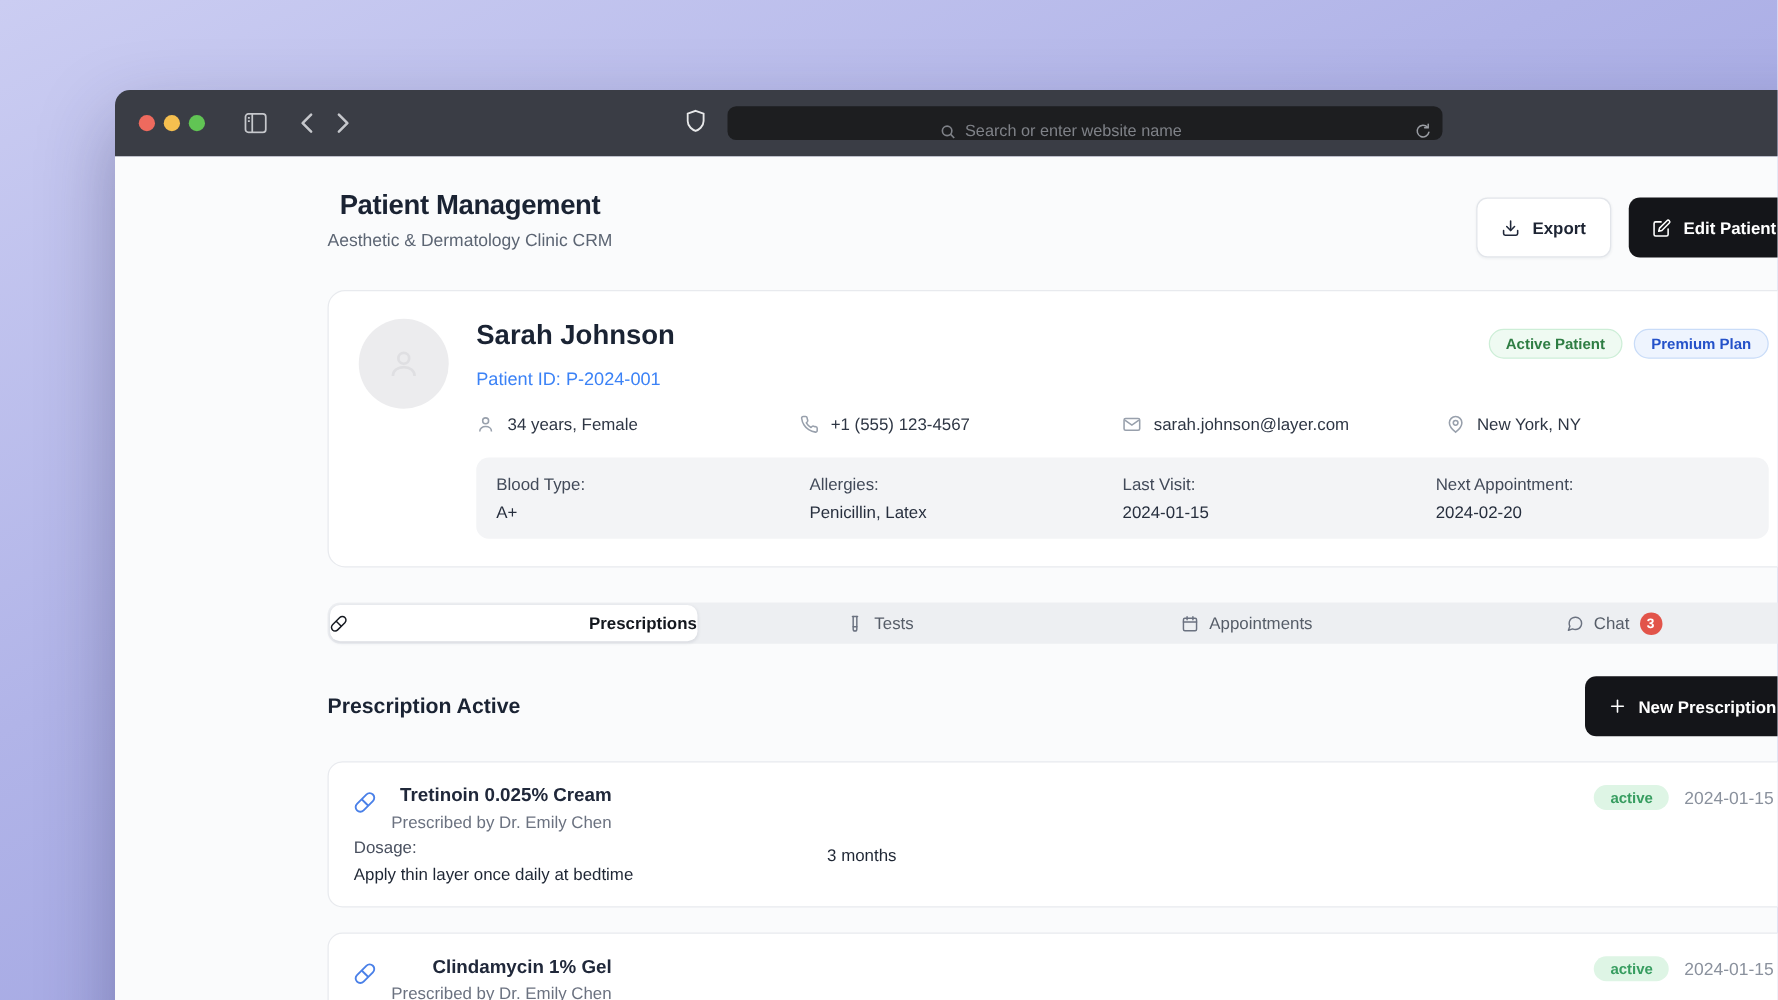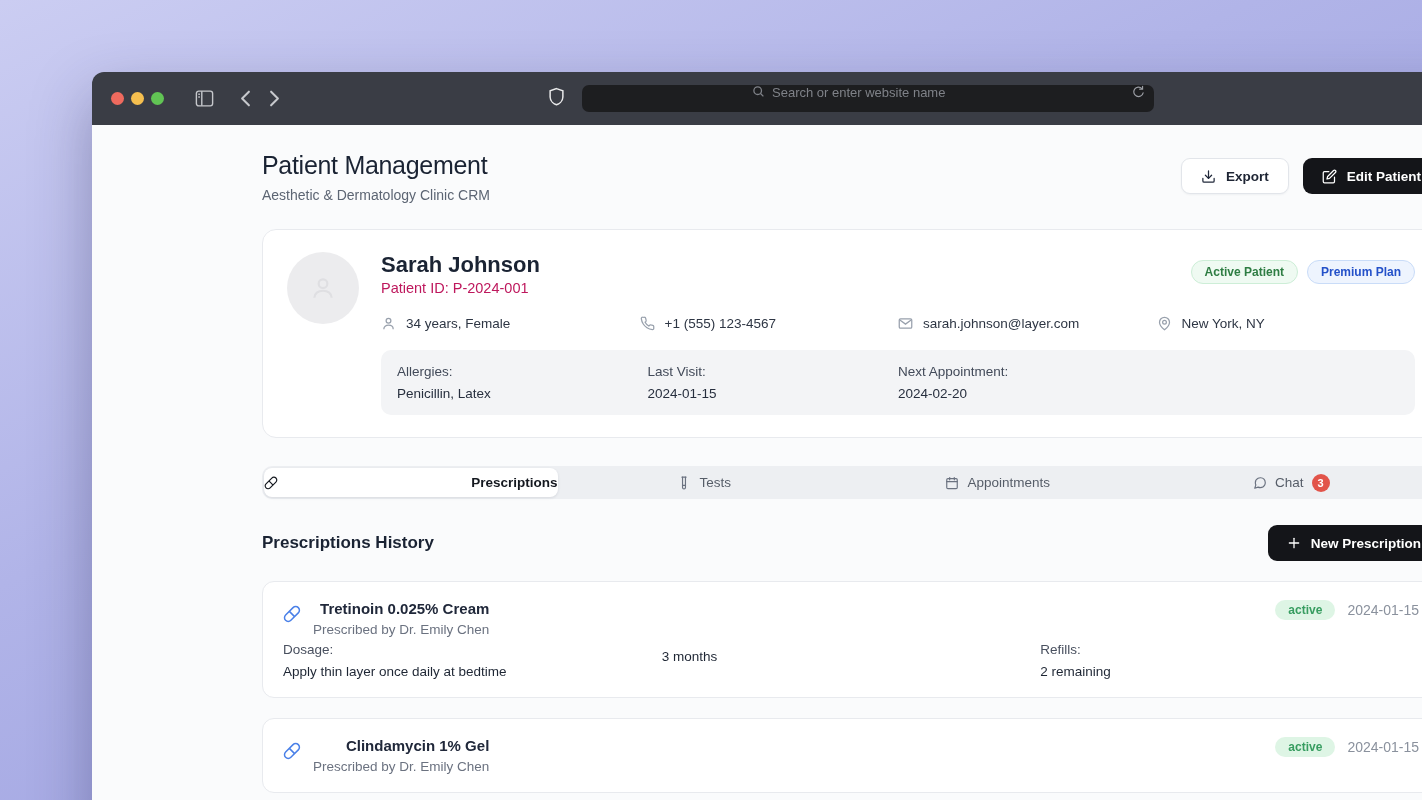--- a/index.html
+++ b/index.html
@@ -18,48 +18,48 @@
   .titlebar { height:53px; background:#3a3d45; display:flex; align-items:center; position:relative; padding-left:19px; }
   .dots { display:flex; gap:7px; align-items:center; }
   .dot { width:13px; height:13px; border-radius:50%; }
   .dot.red{background:#ee6a5e;} .dot.yellow{background:#f5bf4f;} .dot.green{background:#61c454;}
   .tb-icon { color:#c6c8cc; display:flex; align-items:center; justify-content:center; }
   .tb-sidebar { margin-left:31px; }
   .tb-back { margin-left:26px; } .tb-fwd { margin-left:18px; }
   .tb-shield { position:absolute; left:457px; top:15px; color:#e8e9ea; }
   .urlbar {
     position:absolute; left:490px; top:13px; width:572px; height:27px;
-    background:#1d1e20; border-radius:7px; display:flex; align-items:flex-start; justify-content:center; gap:7px;
+    background:#1d1e20; border-radius:7px; display:flex; align-items:flex-end; justify-content:center; gap:7px;
   }
   .urlbar .mag { color:#7f8288; display:flex; }
   .urlbar input {
     background:transparent; border:none; outline:none; width:212px;
     font-family:"Liberation Sans",sans-serif; font-size:13px; color:#c9cbce;
   }
   .urlbar input::placeholder { color:#7f8288; }
   .urlbar .reload { position:absolute; right:9px; color:#9a9da3; display:flex; }
   
   .page { background:#fafbfc; height:827px; padding:26px 0 0 170px; }
   .container { width:1178px; }
   .page-header { display:flex; justify-content:space-between; align-items:flex-start; margin-bottom:26px; }
-  .page-title { font-size:25px; font-weight:400; color:#1a2333; letter-spacing:-.3px; }
+  .page-title { font-size:22px; font-weight:700; color:#1a2333; letter-spacing:-.3px;text-align:center; }
   .page-subtitle { font-size:14px; color:#5c6573; margin-top:7px; }
   .header-actions { display:flex; gap:14px; margin-top:7px; }
-  .btn { height:36px; border-radius:9px; display:inline-flex; align-items:center; gap:10px;
+  .btn { height:48px; border-radius:9px; display:inline-flex; align-items:center; gap:10px;
          padding:0 19px; font-size:13.5px; font-weight:600; cursor:pointer; white-space:nowrap; border:none; }
   .btn-light { background:#fff; border:1px solid #e2e5ea; color:#1d2433; box-shadow:0 1px 2px rgba(20,30,60,.05); }
   .btn-dark { background:#141519; color:#fff; }
   .btn svg { flex:none; }
   
   .patient-card { background:#fff; border:1px solid #e8eaee; border-radius:14px; padding:22px 24px; display:flex; gap:22px; margin-bottom:28px; }
   .avatar { width:72px; height:72px; border-radius:50%; background:#ececee; flex:none; display:flex; align-items:center; justify-content:center; color:#dfdfe2; }
   .patient-main { flex:1; min-width:0; }
   .name-row { display:flex; justify-content:space-between; align-items:flex-start; }
   .patient-name { font-size:22px; font-weight:800; color:#1a2333; }
-  .patient-id { font-size:14.5px; color:#be185d; margin-top:2px; }
+  .patient-id { font-size:14.5px; color:#3b82f6; margin-top:15px; }
   .badges { display:flex; gap:9px; margin-top:8px; }
   .pill-badge { font-size:12px; font-weight:700; padding:4px 13px; border-radius:999px; white-space:nowrap; }
   .badge-green { color:#2e7d43; background:#effaf2; border:1px solid #cdeed7; }
   .badge-blue { color:#2451c9; background:#eef4fe; border:1px solid #c9dcf8; }
   .contact-row { display:grid; grid-template-columns:repeat(4,1fr); margin-top:20px; }
   .contact { display:flex; align-items:center; gap:10px; font-size:13.5px; color:#2e3644; }
   .contact .cicon { color:#98a0ac; display:flex; flex:none; }
   .stats-box { margin-top:19px; background:#f3f4f6; border-radius:10px; padding:14px 16px; display:grid; grid-template-columns:repeat(4,1fr); }
   .stat-label { font-size:13.5px; color:#424a59; }
   .stat-value { font-size:13.5px; color:#272f3e; margin-top:7px; }
@@ -219,20 +219,24 @@
                 <svg width="15" height="15" viewBox="0 0 24 24" fill="none" stroke="currentColor" stroke-width="2">
                     <path d="M20 10c0 6-8 12-8 12s-8-6-8-12a8 8 0 0 1 16 0z"></path>
                     <circle cx="12" cy="10" r="3"></circle>
                   </svg>
               </span>
               <span>New York, NY</span>
             </div>
           </div>
           <div class="stats-box">
             <div>
+              <div class="stat-label">Blood Type:</div>
+              <div class="stat-value">A+</div>
+            </div>
+            <div>
               <div class="stat-label">Allergies:</div>
               <div class="stat-value">Penicillin, Latex</div>
             </div>
             <div>
               <div class="stat-label">Last Visit:</div>
               <div class="stat-value">2024-01-15</div>
             </div>
             <div>
               <div class="stat-label">Next Appointment:</div>
               <div class="stat-value">2024-02-20</div>
@@ -277,21 +281,21 @@
             <svg width="14" height="14" viewBox="0 0 24 24" fill="none" stroke="currentColor" stroke-width="2" stroke-linejoin="round">
                 <path d="M21 11.5a8.38 8.38 0 0 1-.9 3.8 8.5 8.5 0 0 1-7.6 4.7 8.38 8.38 0 0 1-3.8-.9L3 21l1.9-5.7a8.38 8.38 0 0 1-.9-3.8 8.5 8.5 0 0 1 4.7-7.6 8.38 8.38 0 0 1 3.8-.9h.5a8.48 8.48 0 0 1 8 8z"></path>
               </svg>
           </span>
           <span>Chat</span>
           <span class="count-badge">3</span>
         </div>
       </div>
 
       <div class="section-head">
-        <div class="section-title">Prescriptions History</div>
+        <div class="section-title">Prescription Active</div>
         <button class="btn btn-dark">
           <span style="display:flex">
             <svg width="14" height="14" viewBox="0 0 24 24" fill="none" stroke="#fff" stroke-width="2.2" stroke-linecap="round">
                 <line x1="12" y1="4" x2="12" y2="20"></line>
                 <line x1="4" y1="12" x2="20" y2="12"></line>
               </svg>
           </span>
           <span>New Prescription</span>
         </button>
       </div>
@@ -316,24 +320,20 @@
           </div>
         </div>
         <div class="rx-details">
           <div>
             <div class="rx-dlabel">Dosage:</div>
             <div class="rx-dvalue">Apply thin layer once daily at bedtime</div>
           </div>
           <div>
             <div class="rx-dvalue">3 months</div>
           </div>
-          <div>
-            <div class="rx-dlabel">Refills:</div>
-            <div class="rx-dvalue">2 remaining</div>
-          </div>
         </div>
       </div>
 
       <div class="rx-card">
         <div class="rx-head">
           <div class="rx-left">
             <span class="rx-pill-icon">
               <svg width="18" height="18" viewBox="0 0 24 24" fill="none" stroke="currentColor" stroke-width="2" stroke-linejoin="round">
                   <path d="M10.5 20.4l9.9-9.9a4.95 4.95 0 1 0-7-7l-9.9 9.9a4.95 4.95 0 1 0 7 7z"></path>
                   <path d="M8.5 8.5l7 7"></path>

